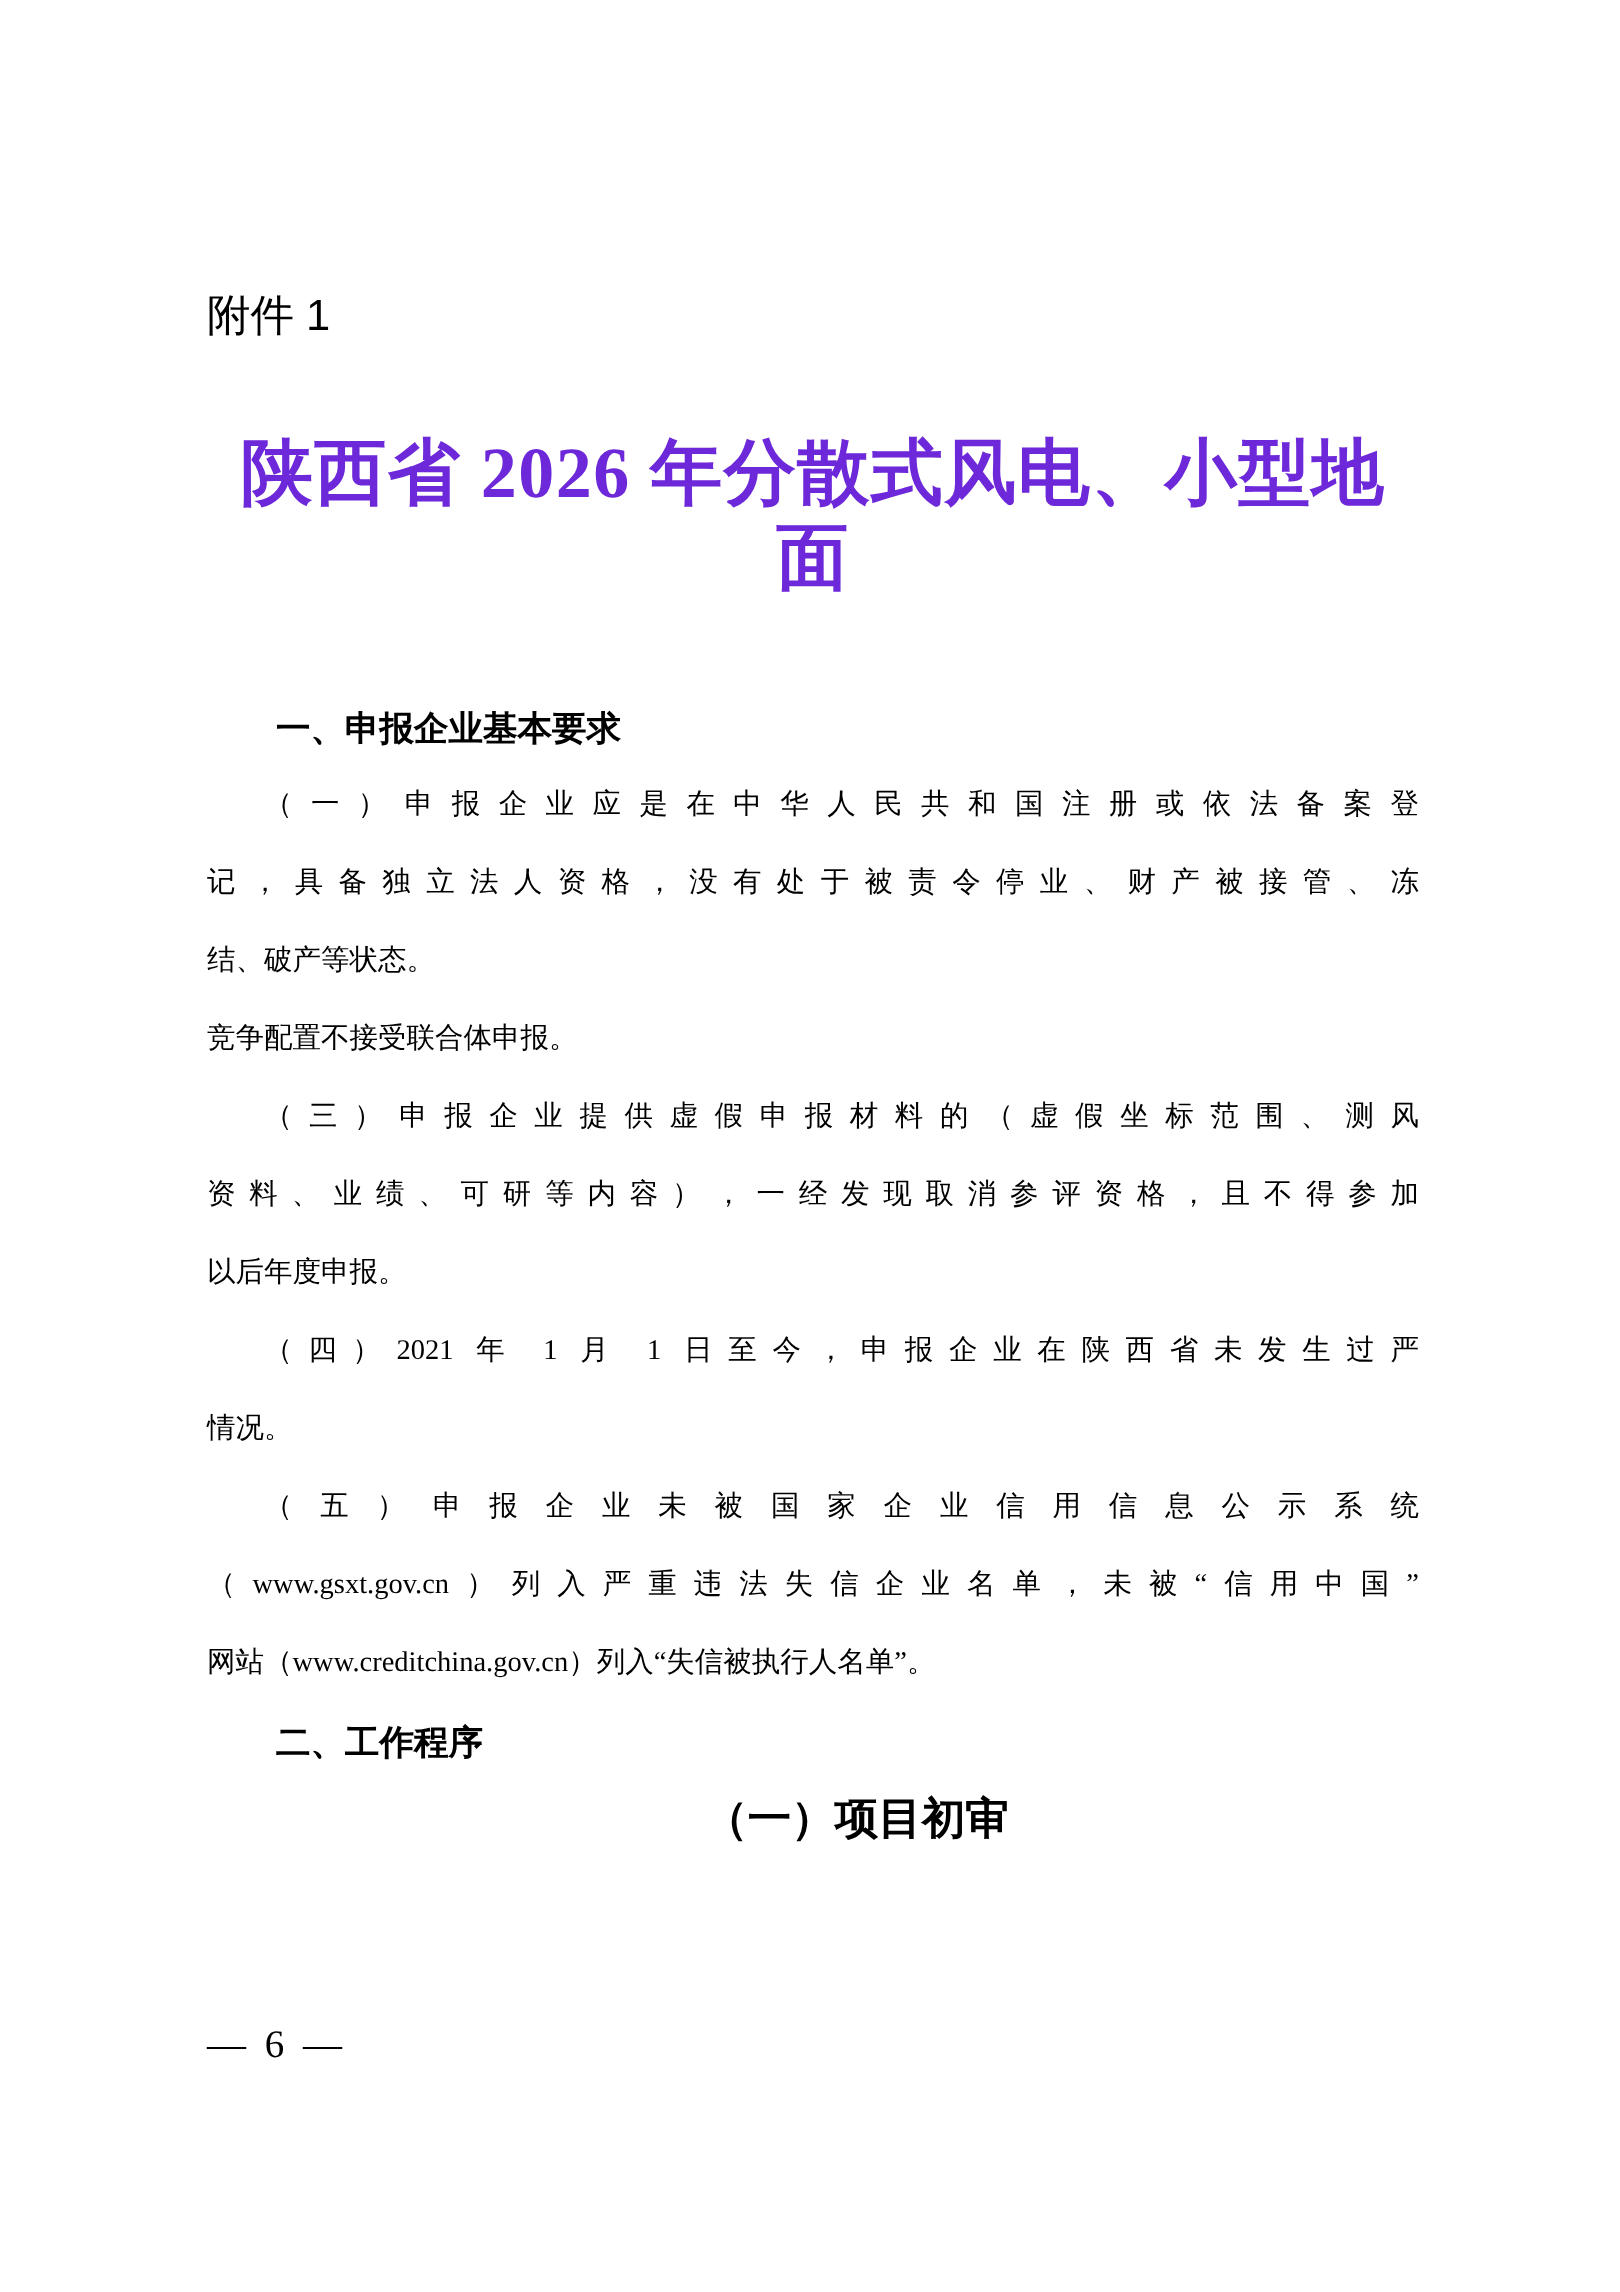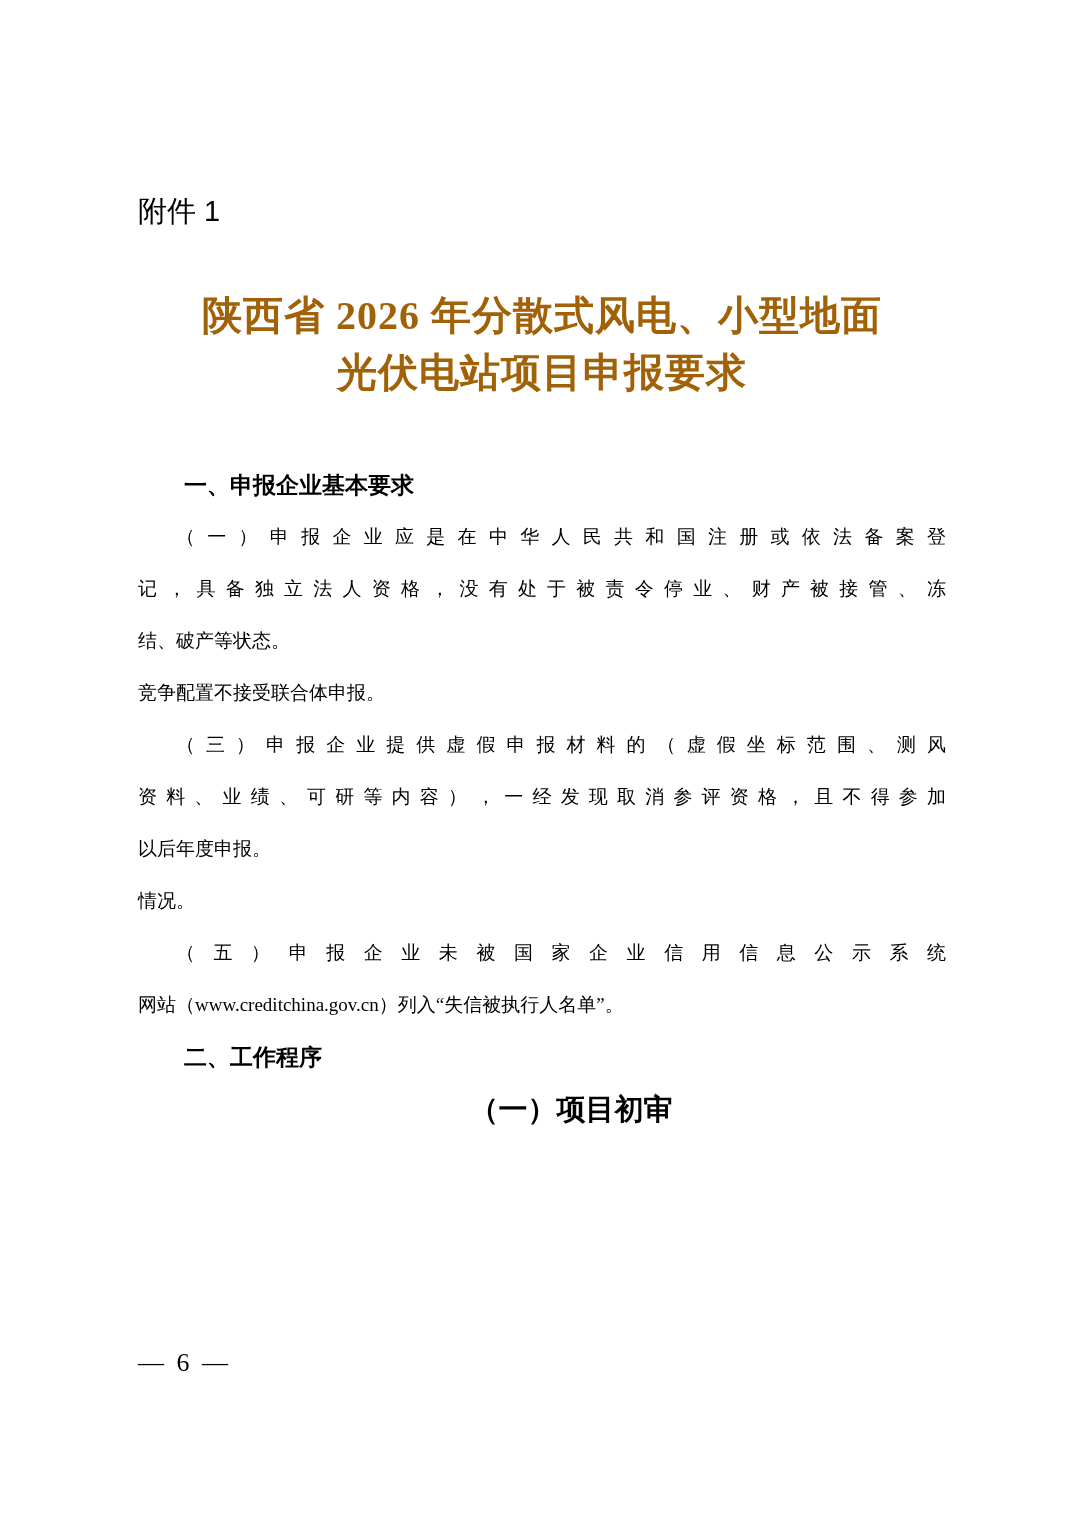--- a/index.html
+++ b/index.html
@@ -25,24 +25,24 @@
   .attachment-label {
     font-family: "Liberation Sans", "DejaVu Sans", sans-serif;
     font-size: 29px;
     line-height: 40px;
     color: #000000;
   }
   .doc-title {
     margin-top: 56px;
     text-align: center;
     font-weight: bold;
-    font-size: 40px;
+    font-size: 48px;
     line-height: 57px;
     letter-spacing: 1px;
-    color: #a16207;
+    color: #6d28d9;
   }
   .h-hei {
     margin-top: 58px;
     padding-left: 2em;
     font-family: "Liberation Sans", "DejaVu Sans", sans-serif;
     font-weight: bold;
     font-size: 23px;
     line-height: 52px;
   }
   .h-hei.tight { margin-top: 0; }
@@ -75,38 +75,39 @@
 </head>
 <body>
 
 <div class="page">
   <div class="content">
 
     <div class="attachment-label">附件 1</div>
 
     <div class="doc-title">
       <div>陕西省 2026 年分散式风电、小型地面</div>
-      <div>光伏电站项目申报要求</div>
     </div>
 
     <div class="h-hei">一、申报企业基本要求</div>
 
     <div class="bl j ind">（一）申报企业应是在中华人民共和国注册或依法备案登</div>
     <div class="bl j">记，具备独立法人资格，没有处于被责令停业、财产被接管、冻</div>
     <div class="bl">结、破产等状态。</div>
 
     <div class="bl">竞争配置不接受联合体申报。</div>
 
     <div class="bl j ind">（三）申报企业提供虚假申报材料的（虚假坐标范围、测风</div>
     <div class="bl j">资料、业绩、可研等内容），一经发现取消参评资格，且不得参加</div>
     <div class="bl">以后年度申报。</div>
 
+    <div class="bl j ind">（四）2021 年 1 月 1 日至今，申报企业在陕西省未发生过严</div>
     <div class="bl">情况。</div>
 
     <div class="bl j ind">（五）申报企业未被国家企业信用信息公示系统</div>
+    <div class="bl j">（www.gsxt.gov.cn）列入严重违法失信企业名单，未被“信用中国”</div>
     <div class="bl">网站（www.creditchina.gov.cn）列入“失信被执行人名单”。</div>
 
     <div class="h-hei tight">二、工作程序</div>
 
     <div class="h-kai">（一）项目初审</div>
 
   </div>
 
   <div class="footer">— 6 —</div>
 </div>

